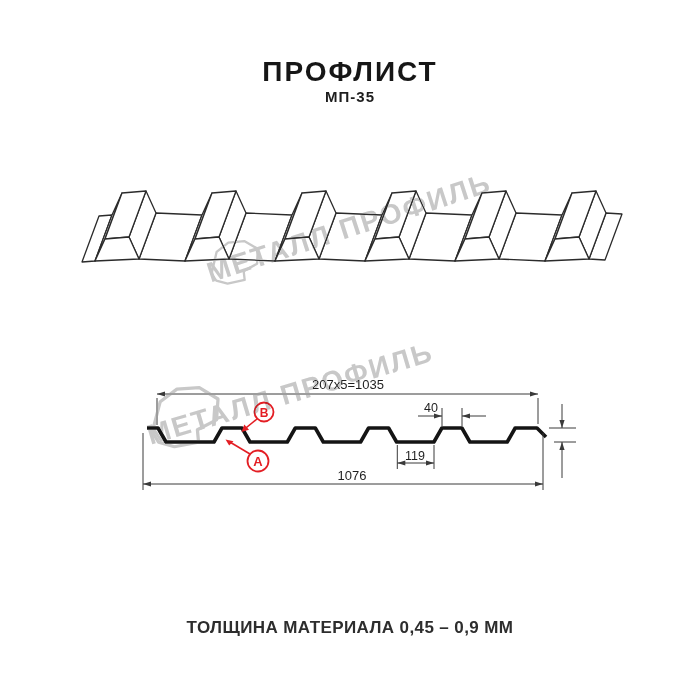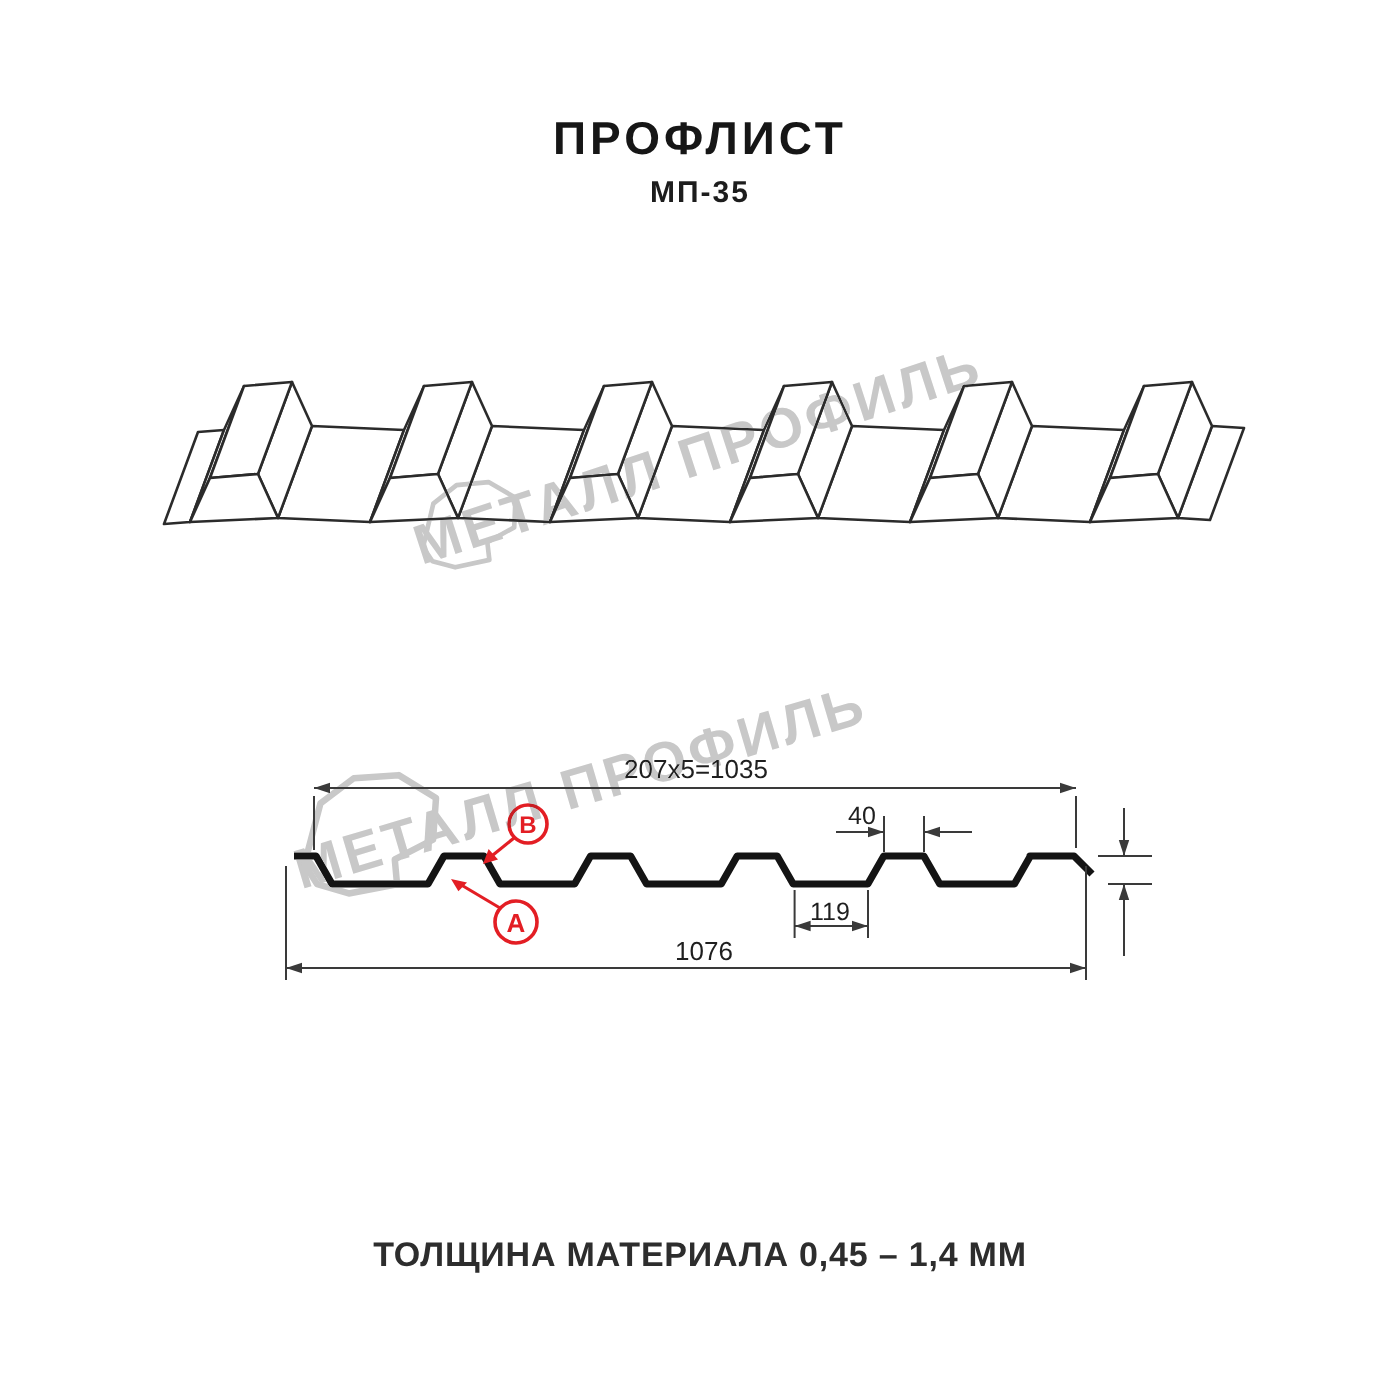--- a/index.html
+++ b/index.html
@@ -2,21 +2,21 @@
 <html><head>
 <meta charset="utf-8">
 <style>
   html,body{margin:0;padding:0;background:#fff;}
   #stage{
     position:relative;width:700px;height:700px;background:#fff;
     overflow:hidden;font-family:"Liberation Sans", sans-serif;
   }
   .title{
     position:absolute;left:0;top:56px;width:700px;text-align:center;
-    font-size:23px;font-weight:800;letter-spacing:2px;color:#161616;
+    font-size:28px;font-weight:800;letter-spacing:2px;color:#161616;
   }
   .subtitle{
     position:absolute;left:0;top:88px;width:700px;text-align:center;
     font-size:15px;font-weight:700;letter-spacing:1px;color:#1d1d1d;
   }
   .caption{
     position:absolute;left:0;top:618px;width:700px;text-align:center;
     font-size:17px;font-weight:600;letter-spacing:0.4px;color:#2d2d2d;
   }
   svg{position:absolute;left:0;top:0;}
@@ -140,14 +140,14 @@
     <span class="wm-text">МЕТАЛЛ ПРОФИЛЬ</span>
   </div>
 
   <div class="wm" id="wm2">
     <svg width="82" height="70" viewBox="0 0 100 86">
       <path d="M 6,46 L 26,13 L 50,4 L 77,10 L 95,30 L 86,54 L 60,59 L 57,74 L 27,71 L 10,60 Z" fill="none" stroke="#c8c8c8" stroke-width="4" stroke-linejoin="round"></path>
     </svg>
     <span class="wm-text">МЕТАЛЛ ПРОФИЛЬ</span>
   </div>
 
-  <div class="caption">ТОЛЩИНА МАТЕРИАЛА 0,45 – 1,4 ММ</div>
+  <div class="caption">ТОЛЩИНА МАТЕРИАЛА 0,45 – 0,9 ММ</div>
 </div>
 
 </body></html>

